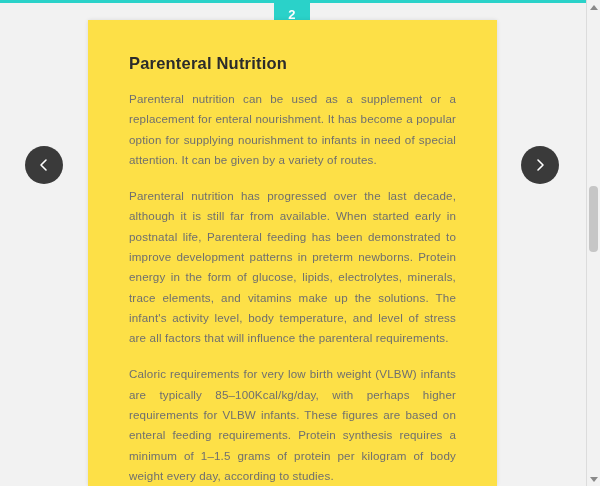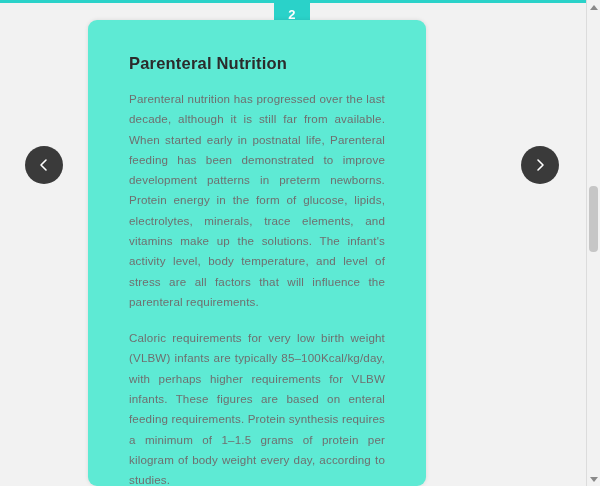--- a/index.html
+++ b/index.html
@@ -41,26 +41,25 @@
     align-items: center;
     justify-content: center;
     letter-spacing: 0.5px;
   }
 
   
   .sheet {
     position: absolute;
     top: 20px;
     left: 88px;
-    width: 338px;
+    width: 409px;
     height: 466px;
-    background: #5eead4;
+    background: #fde047;
     box-shadow: 0 0 4px rgba(0,0,0,0.10);
     overflow: hidden;
-    border-radius: 9px;
   }
   .sheet-inner {
     padding: 34px 41px 0 41px;
   }
   .doc-title {
     font-size: 16.5px;
     font-weight: bold;
     color: #2b2b2b;
     letter-spacing: 0.2px;
     margin: 0 0 16px 0;
@@ -137,20 +136,21 @@
 </head>
 <body>
 
 <div class="top-rule"></div>
 
 <div class="page-badge">2</div>
 
 <div class="sheet">
   <div class="sheet-inner">
     <h1 class="doc-title">Parenteral Nutrition</h1>
+    <p class="doc-para">Parenteral nutrition can be used as a supplement or a replacement for enteral nourishment. It has become a popular option for supplying nourishment to infants in need of special attention. It can be given by a variety of routes.</p>
     <p class="doc-para">Parenteral nutrition has progressed over the last decade, although it is still far from available. When started early in postnatal life, Parenteral feeding has been demonstrated to improve development patterns in preterm newborns. Protein energy in the form of glucose, lipids, electrolytes, minerals, trace elements, and vitamins make up the solutions. The infant's activity level, body temperature, and level of stress are all factors that will influence the parenteral requirements.</p>
     <p class="doc-para">Caloric requirements for very low birth weight (VLBW) infants are typically 85–100Kcal/kg/day, with perhaps higher requirements for VLBW infants. These figures are based on enteral feeding requirements. Protein synthesis requires a minimum of 1–1.5 grams of protein per kilogram of body weight every day, according to studies.</p>
   </div>
 </div>
 
 <div class="nav-arrow prev">
   <span>
     <svg width="16" height="16" viewBox="0 0 16 16" aria-hidden="true">
       <polyline points="10,3 5,8 10,13" fill="none" stroke="#ffffff" stroke-width="1.6" stroke-linecap="round" stroke-linejoin="round"></polyline>
     </svg>

